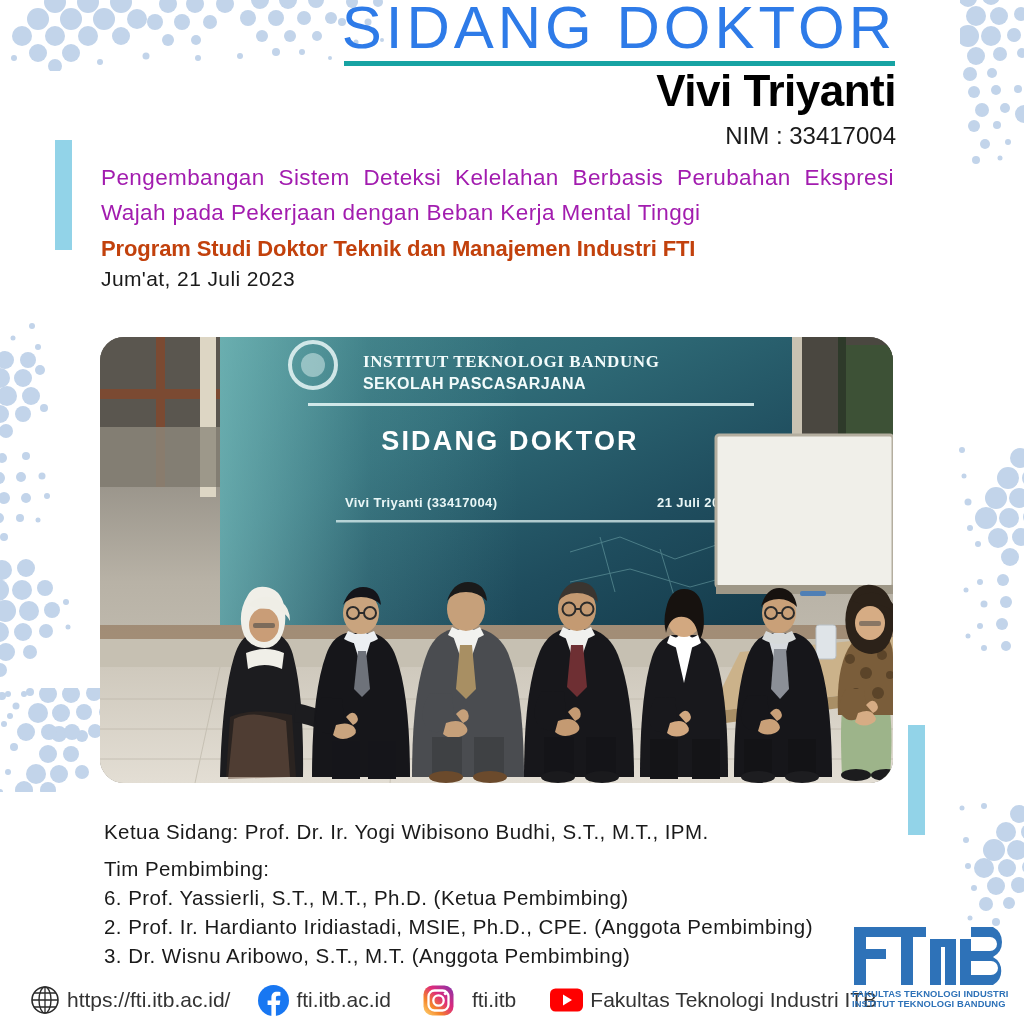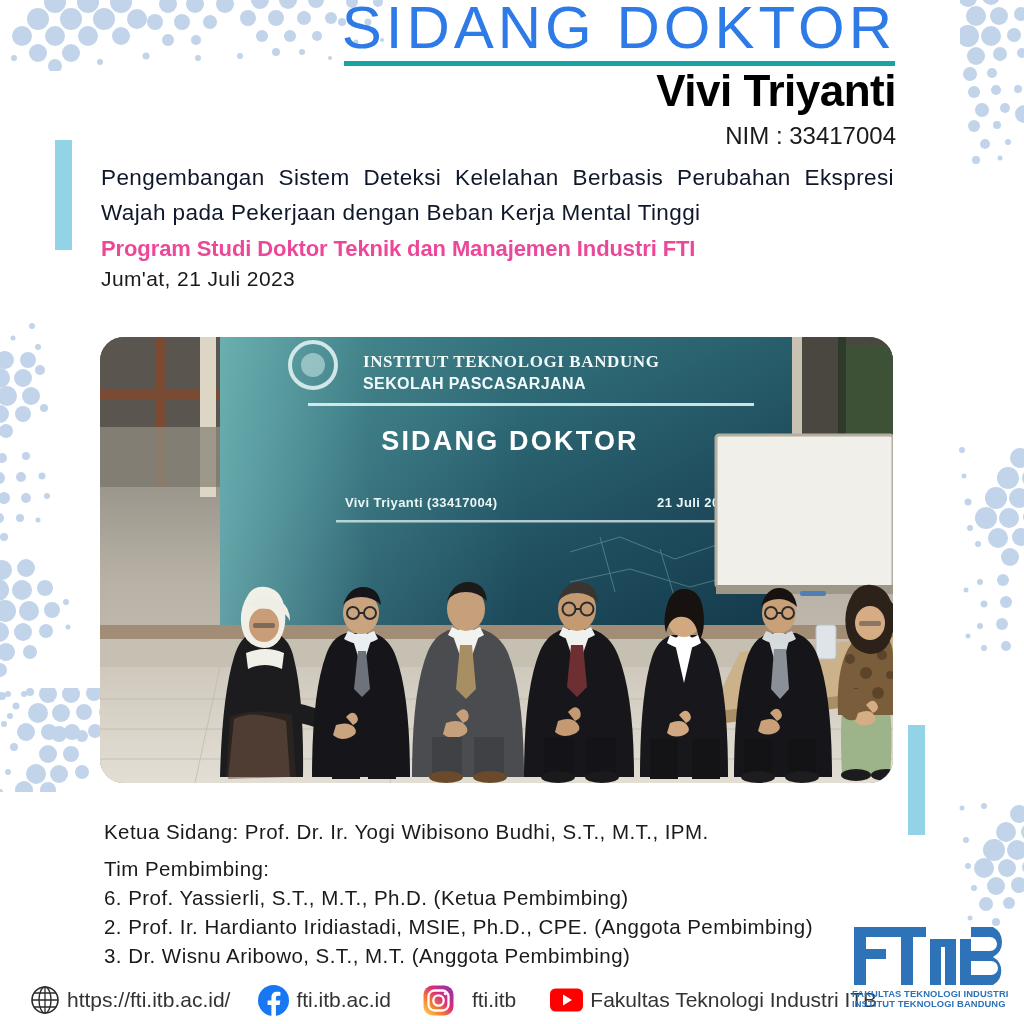--- a/index.html
+++ b/index.html
@@ -88,29 +88,29 @@
   
   #info-block {
     position: absolute;
     left: 101px;
     top: 160px;
     width: 793px;
   }
   #thesis-title {
     font-size: 22.5px;
     line-height: 35px;
-    color: #0f172a;
+    color: #a21caf;
     text-align: justify;
     letter-spacing: 0.4px;
     margin: 0;
   }
   #program-line {
     font-size: 22px;
     font-weight: bold;
-    color: #ec4899;
+    color: #c2410c;
     letter-spacing: -0.1px;
     margin: 5px 0 0 0;
     line-height: 28px;
   }
   #date-line {
     font-size: 21px;
     color: #1a1a1a;
     letter-spacing: 0.4px;
     margin: 2px 0 0 0;
     line-height: 27px;

